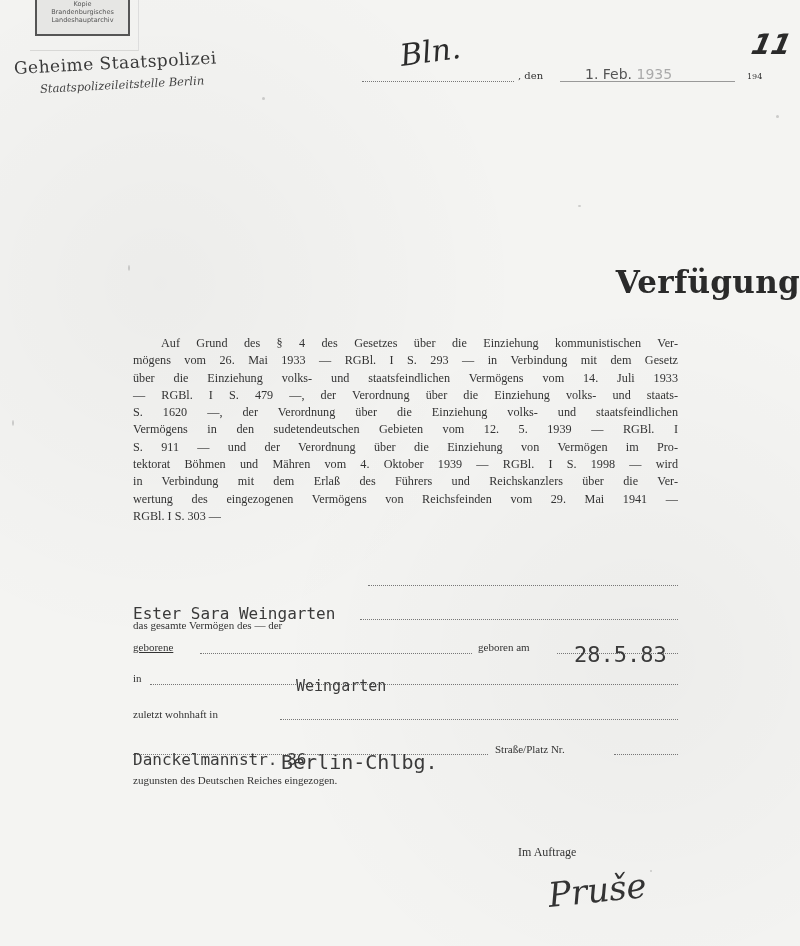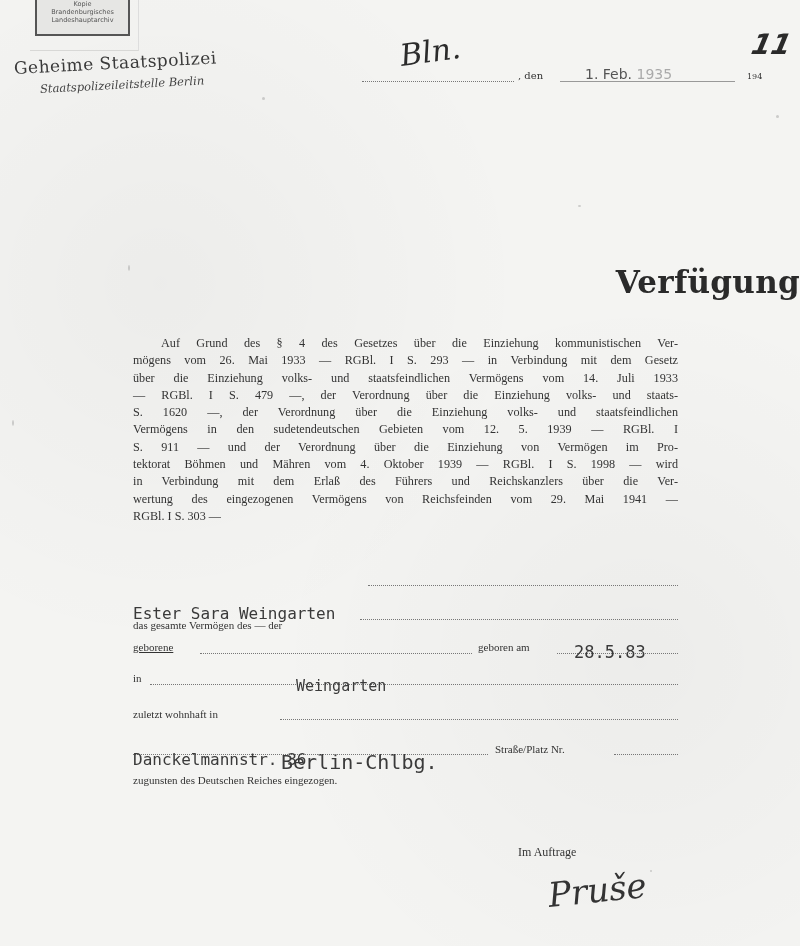--- a/index.html
+++ b/index.html
@@ -128,21 +128,21 @@
   <div class="form-row" style="left:133px; top:572px;margin-top:47px;">das gesamte Vermögen des — der</div>
   <div class="dotline" style="left:368px; top:585px; width:310px;"></div>
 
   <div class="typed" style="left:133px; top:604px; font-size:16px;">Ester Sara Weingarten</div>
   <div class="dotline" style="left:360px; top:619px; width:318px;"></div>
 
   <div class="form-row" style="left:133px; top:641px;text-decoration:underline;">geborene</div>
   <div class="dotline" style="left:200px; top:653px; width:272px;"></div>
   <div class="form-row" style="left:478px; top:641px;">geboren am</div>
   <div class="dotline" style="left:557px; top:653px; width:121px;"></div>
-  <div class="typed" style="left:574px; top:642px; font-size:17px;text-align:center;">28.5.83</div>
+  <div class="typed" style="left:574px; top:642px; font-size:22px;text-align:center;">28.5.83</div>
 
   <div class="form-row" style="left:133px; top:672px;">in</div>
   <div class="dotline" style="left:150px; top:684px; width:528px;"></div>
   <div class="typed" style="left:296px; top:677px; font-size:15px;">Weingarten</div>
 
   <div class="form-row" style="left:133px; top:708px;">zuletzt wohnhaft in</div>
   <div class="dotline" style="left:280px; top:719px; width:398px;"></div>
   <div class="typed" style="left:281px; top:750px; font-size:20px;">Berlin-Chlbg.</div>
 
   <div class="dotline" style="left:133px; top:754px; width:355px;"></div>

